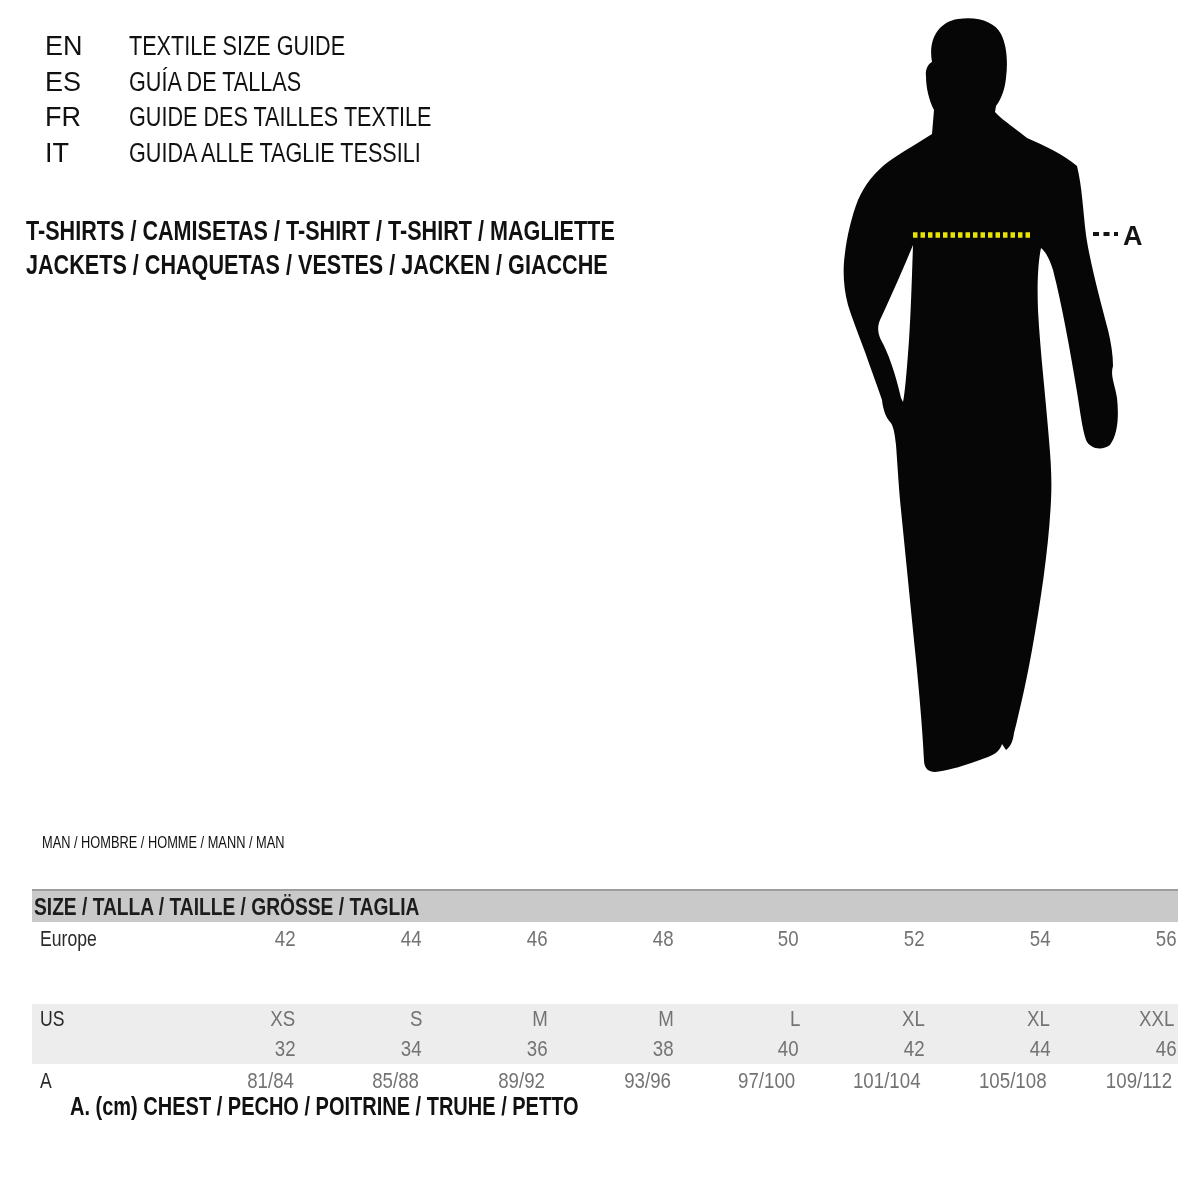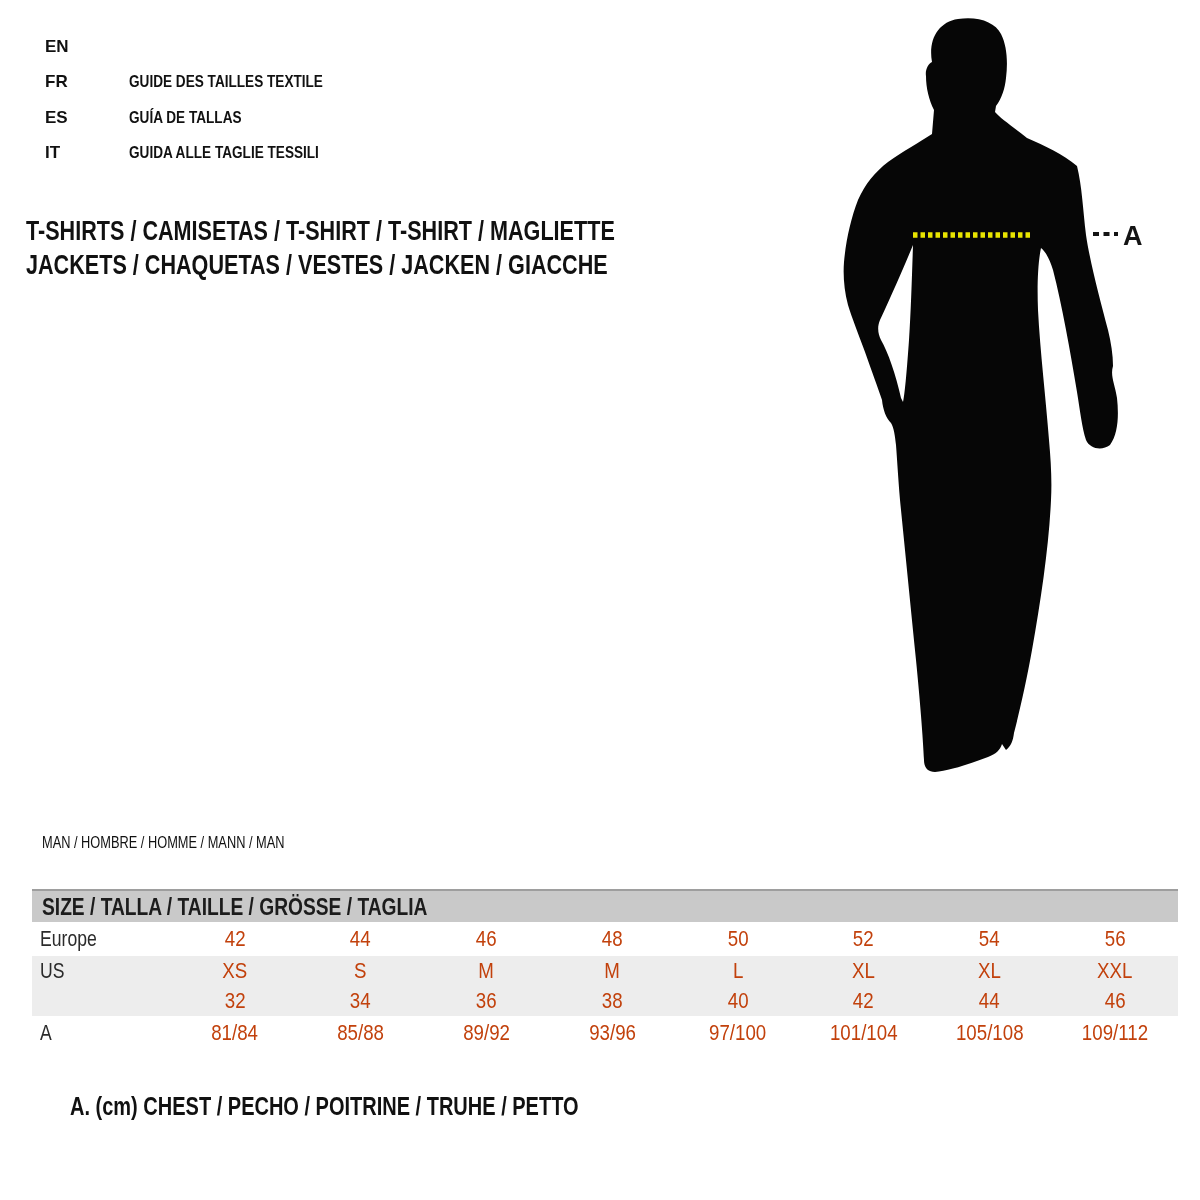--- a/index.html
+++ b/index.html
@@ -22,21 +22,21 @@
   .cond-c {
     display: inline-block;
     transform: scaleX(0.85);
     transform-origin: 50% 50%;
     white-space: nowrap;
   }
 
   
   .lang-block { position: absolute; left: 45px; top: 29px; }
   .lang-row { display: flex; height: 35.5px; align-items: center; }
-  .lang-code, .lang-label { font-weight: 700; font-size: 17px; letter-spacing: 0px; color: var(--text, #111); }
+  .lang-code, .lang-label { font-weight: 400; font-size: 27px; letter-spacing: 0px; color: var(--text, #111); }
   .lang-code { width: 84px; flex: 0 0 84px; }
 
   
   .categories { position: absolute; left: 26px; top: 214px; }
   .categories .cat-line { display: block; height: 34px; line-height: 34px; font-weight: 700; font-size: 27px; }
 
   
   .figure-wrap { position: absolute; left: 820px; top: 0; width: 380px; height: 800px; }
 
   
@@ -46,58 +46,59 @@
   }
 
   
   .size-table { position: absolute; left: 32px; top: 889px; width: 1146px; }
   .st-header {
     box-sizing: border-box;
     height: 33px;
     background: var(--table_header_bg, #c9c9c9);
     border-top: 2px solid var(--table_header_border, #9e9e9e);
     display: flex; align-items: center;
-    padding-left: 10px;
+    padding-left: 2px;
     font-weight: 700; font-size: 24px; color: #1c1c1c;
   }
   .st-row {
     display: grid;
     grid-template-columns: 140px repeat(8, 1fr);
     align-items: center;
   }
   .st-row.band { background: var(--table_band_bg, #ededed); }
   .st-label {
     padding-left: 8px;
     font-size: 22px; font-weight: 400; color: #2b2b2b;
     text-align: left;
   }
-  .st-cell { text-align: center; font-size: 22px; font-weight: 400; color: #c2410c; }
+  .st-cell { text-align: right; font-size: 22px; font-weight: 400; color: #737373; }
 
   
   .footnote {
     position: absolute; left: 42px; top: 1093px;
     font-weight: 700; font-size: 25px; height: 26px; line-height: 26px; margin-left: 28px;
   }
 </style>
 </head>
 <body>
 
 <div class="screen">
 
   <div class="lang-block">
       <div class="lang-row">
         <span class="lang-code">EN</span>
+        <span class="lang-label"><span class="cond">TEXTILE SIZE GUIDE</span></span>
+      </div>
+      <div class="lang-row">
+        <span class="lang-code">ES</span>
+        <span class="lang-label"><span class="cond">GUÍA DE TALLAS</span></span>
       </div>
       <div class="lang-row">
         <span class="lang-code">FR</span>
         <span class="lang-label"><span class="cond">GUIDE DES TAILLES TEXTILE</span></span>
-      </div>
-      <div class="lang-row">
-        <span class="lang-code">ES</span>
-        <span class="lang-label"><span class="cond">GUÍA DE TALLAS</span></span>
       </div>
       <div class="lang-row">
         <span class="lang-code">IT</span>
         <span class="lang-label"><span class="cond">GUIDA ALLE TAGLIE TESSILI</span></span>
       </div>
     </div>
 
   <div class="categories">
     <span class="cat-line"><span class="cond">T-SHIRTS / CAMISETAS / T-SHIRT / T-SHIRT / MAGLIETTE</span></span>
     <span class="cat-line"><span class="cond">JACKETS / CHAQUETAS / VESTES / JACKEN / GIACCHE</span></span>
@@ -174,21 +175,21 @@
           <div class="st-label"><span class="cond">Europe</span></div>
           <div class="st-cell"><span class="cond-c">42</span></div>
           <div class="st-cell"><span class="cond-c">44</span></div>
           <div class="st-cell"><span class="cond-c">46</span></div>
           <div class="st-cell"><span class="cond-c">48</span></div>
           <div class="st-cell"><span class="cond-c">50</span></div>
           <div class="st-cell"><span class="cond-c">52</span></div>
           <div class="st-cell"><span class="cond-c">54</span></div>
           <div class="st-cell"><span class="cond-c">56</span></div>
         </div>
-        <div class="st-row band" style="height: 30px;">
+        <div class="st-row band" style="height: 30px; margin-top: 48px;">
           <div class="st-label"><span class="cond">US</span></div>
           <div class="st-cell"><span class="cond-c">XS</span></div>
           <div class="st-cell"><span class="cond-c">S</span></div>
           <div class="st-cell"><span class="cond-c">M</span></div>
           <div class="st-cell"><span class="cond-c">M</span></div>
           <div class="st-cell"><span class="cond-c">L</span></div>
           <div class="st-cell"><span class="cond-c">XL</span></div>
           <div class="st-cell"><span class="cond-c">XL</span></div>
           <div class="st-cell"><span class="cond-c">XXL</span></div>
         </div>

